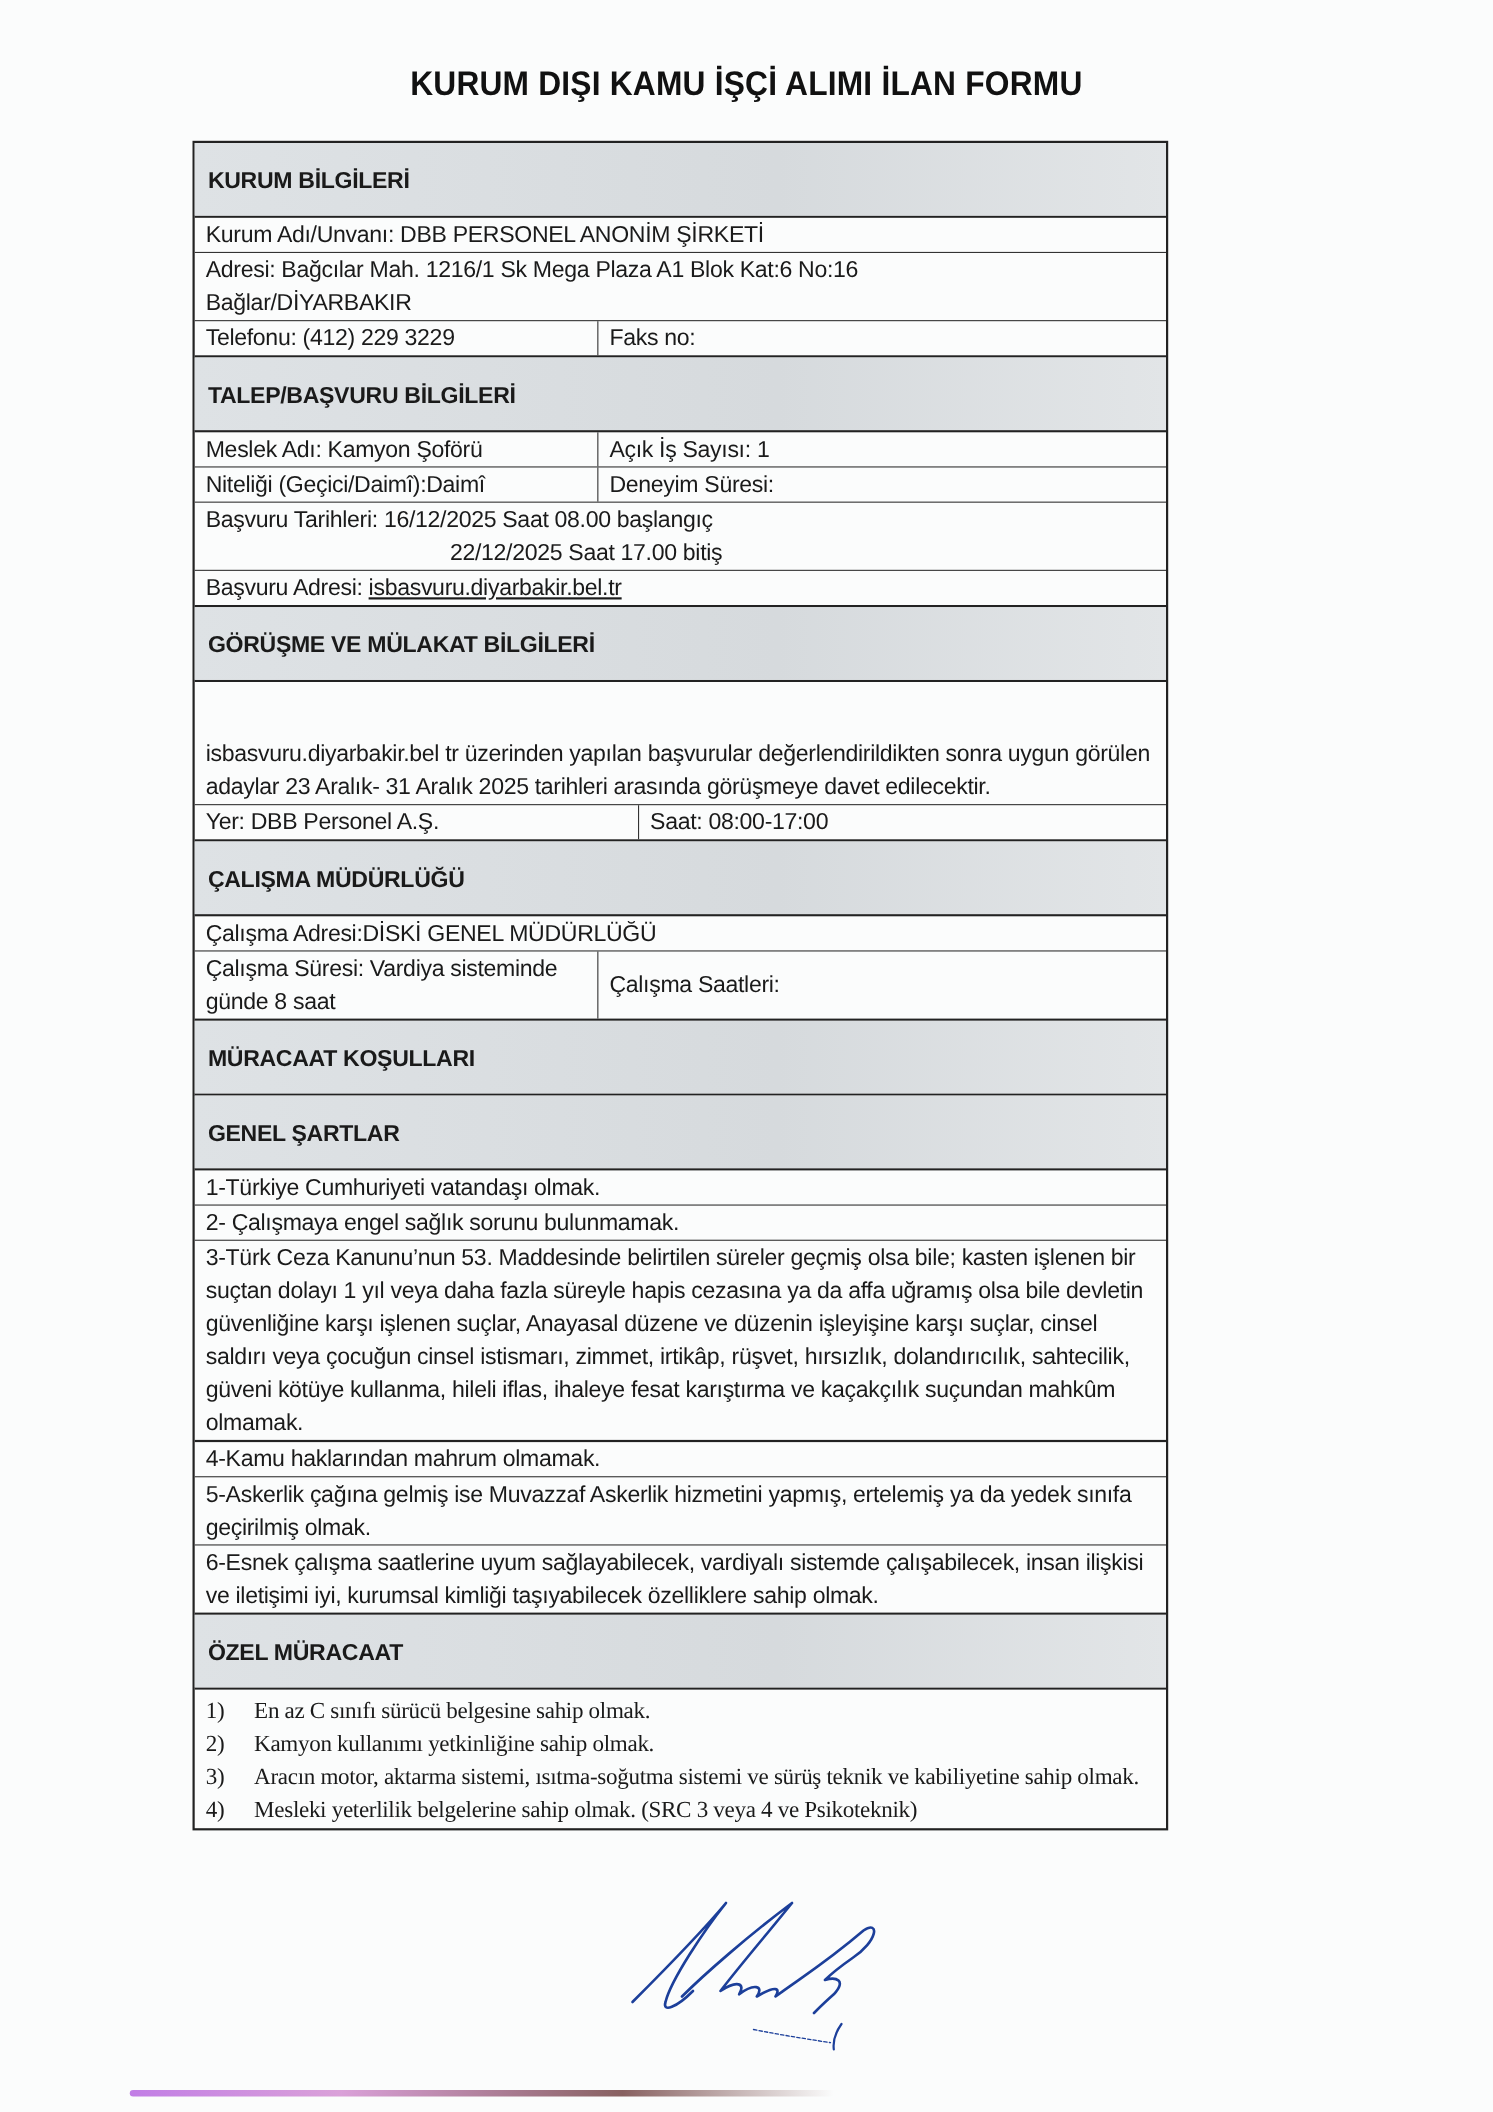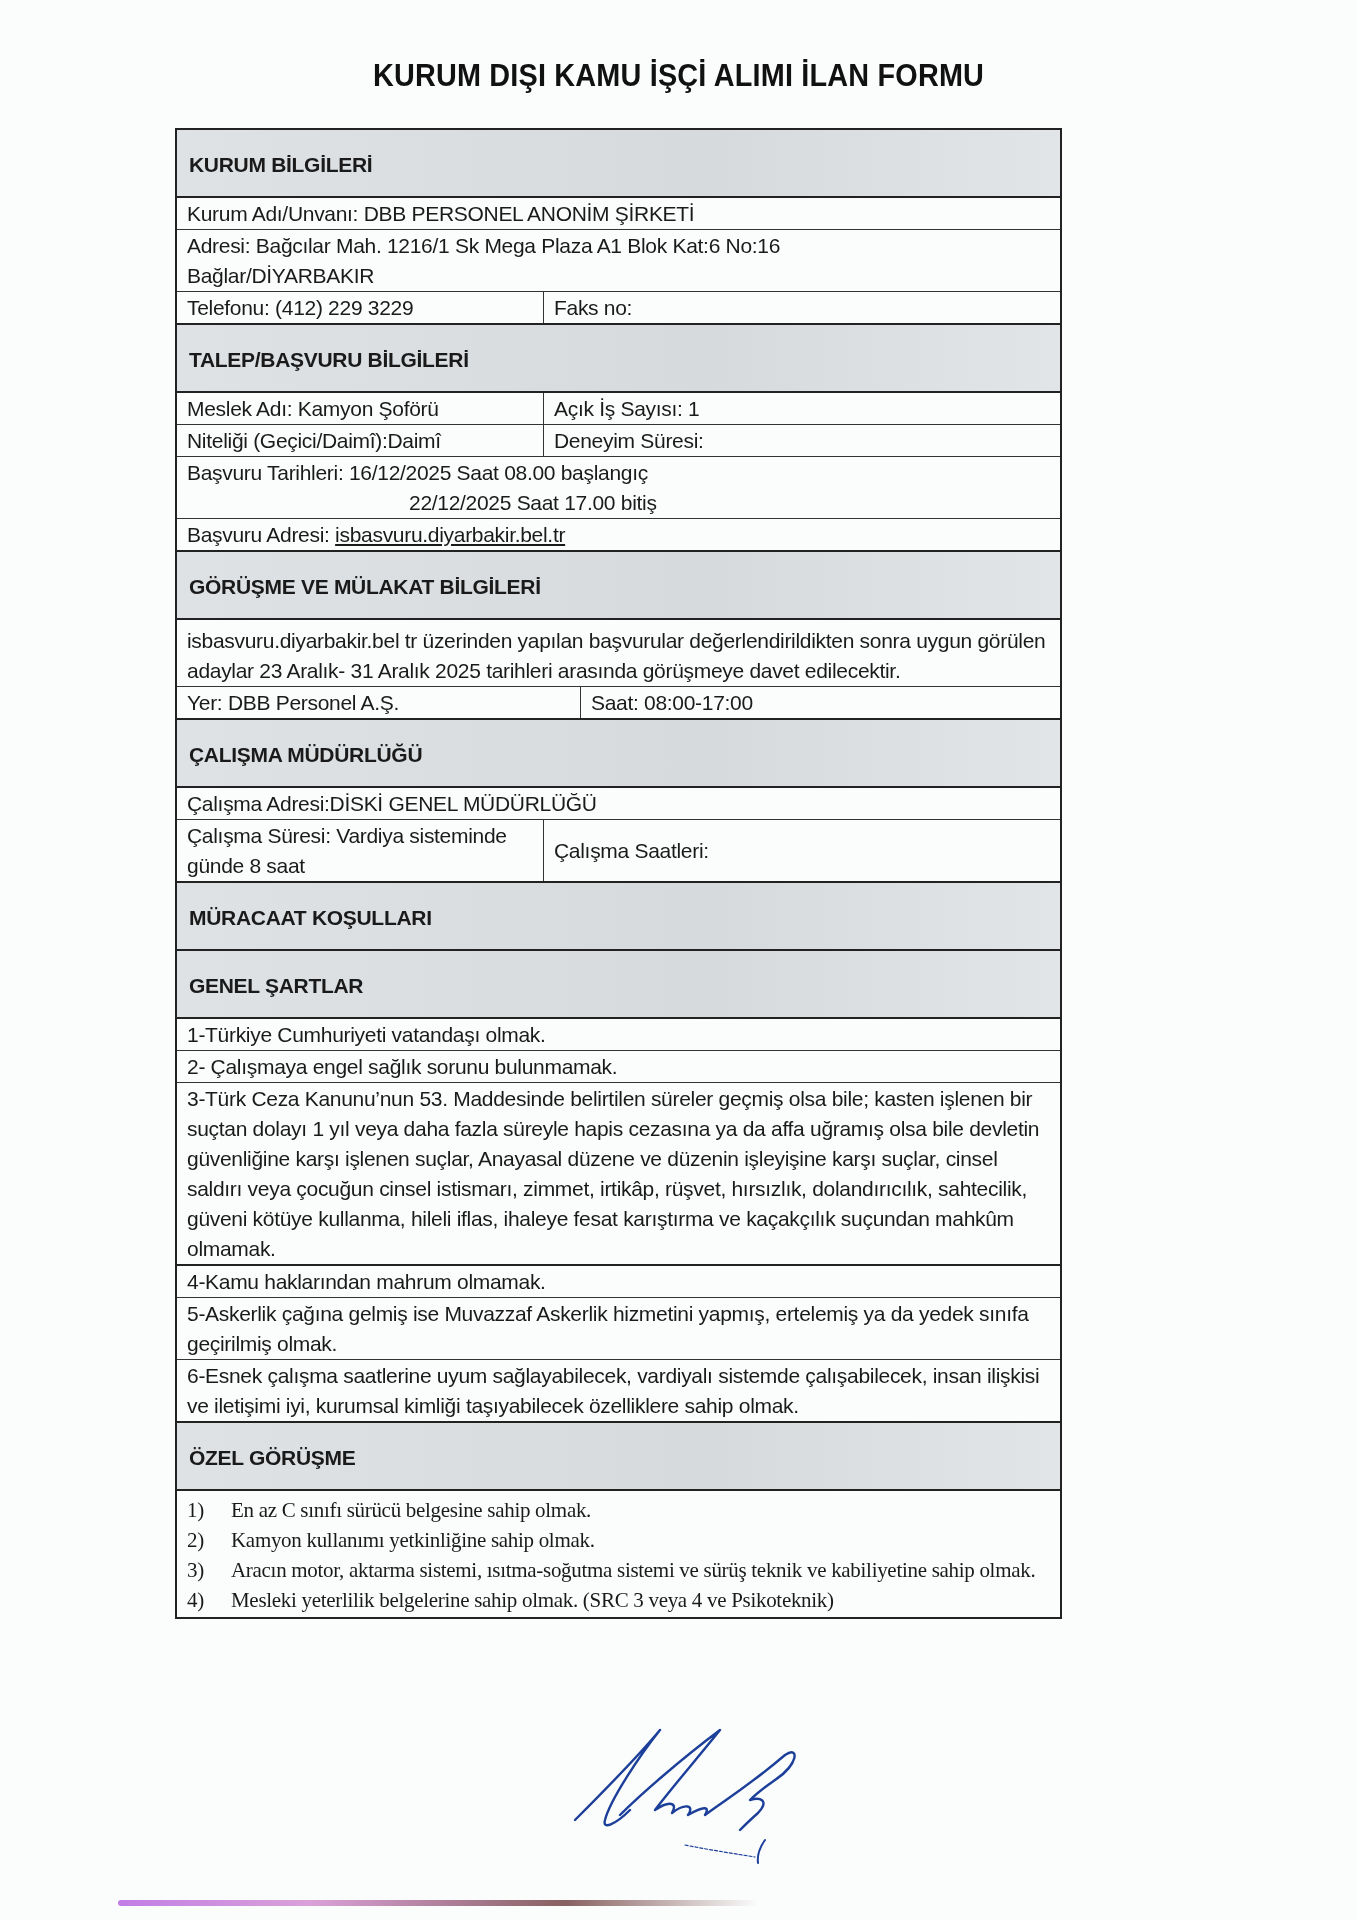--- a/index.html
+++ b/index.html
@@ -98,21 +98,21 @@
   <div class="row">
     <div class="cell full">
       <span>Başvuru Adresi: </span><span class="link">isbasvuru.diyarbakir.bel.tr</span>
     </div>
   </div>
 
   <div class="row thick">
     <div class="cell full section tall">GÖRÜŞME VE MÜLAKAT BİLGİLERİ</div>
   </div>
   <div class="row thick">
-    <div class="cell full" style="padding-top:6px;">isbasvuru.diyarbakir.bel tr üzerinden yapılan başvurular değerlendirildikten sonra uygun görülen adaylar 23 Aralık- 31 Aralık 2025 tarihleri arasında görüşmeye davet edilecektir.</div>
+    <div class="cell full" style="padding-top:6px;margin-top:45px;">isbasvuru.diyarbakir.bel tr üzerinden yapılan başvurular değerlendirildikten sonra uygun görülen adaylar 23 Aralık- 31 Aralık 2025 tarihleri arasında görüşmeye davet edilecektir.</div>
   </div>
   <div class="row">
     <div class="cell half-left" style="width:404px;">Yer: DBB Personel A.Ş.</div>
     <div class="cell half-right">Saat: 08:00-17:00</div>
   </div>
 
   <div class="row thick">
     <div class="cell full section tall">ÇALIŞMA MÜDÜRLÜĞÜ</div>
   </div>
   <div class="row thick">
@@ -146,21 +146,21 @@
     <div class="cell full">4-Kamu haklarından mahrum olmamak.</div>
   </div>
   <div class="row">
     <div class="cell full">5-Askerlik çağına gelmiş ise Muvazzaf Askerlik hizmetini yapmış, ertelemiş ya da yedek sınıfa geçirilmiş olmak.</div>
   </div>
   <div class="row">
     <div class="cell full">6-Esnek çalışma saatlerine uyum sağlayabilecek, vardiyalı sistemde çalışabilecek, insan ilişkisi ve iletişimi iyi, kurumsal kimliği taşıyabilecek özelliklere sahip olmak.</div>
   </div>
 
   <div class="row thick">
-    <div class="cell full section tall">ÖZEL GÖRÜŞME</div>
+    <div class="cell full section tall">ÖZEL MÜRACAAT</div>
   </div>
   <div class="row thick ozel">
     <div class="cell full" style="padding-top:4px;padding-bottom:2px;">
       <div class="ozel-item">
         <span class="ozel-num">1)</span>
         <span class="ozel-text">En az C sınıfı sürücü belgesine sahip olmak.</span>
       </div>
       <div class="ozel-item">
         <span class="ozel-num">2)</span>
         <span class="ozel-text">Kamyon kullanımı yetkinliğine sahip olmak.</span>

